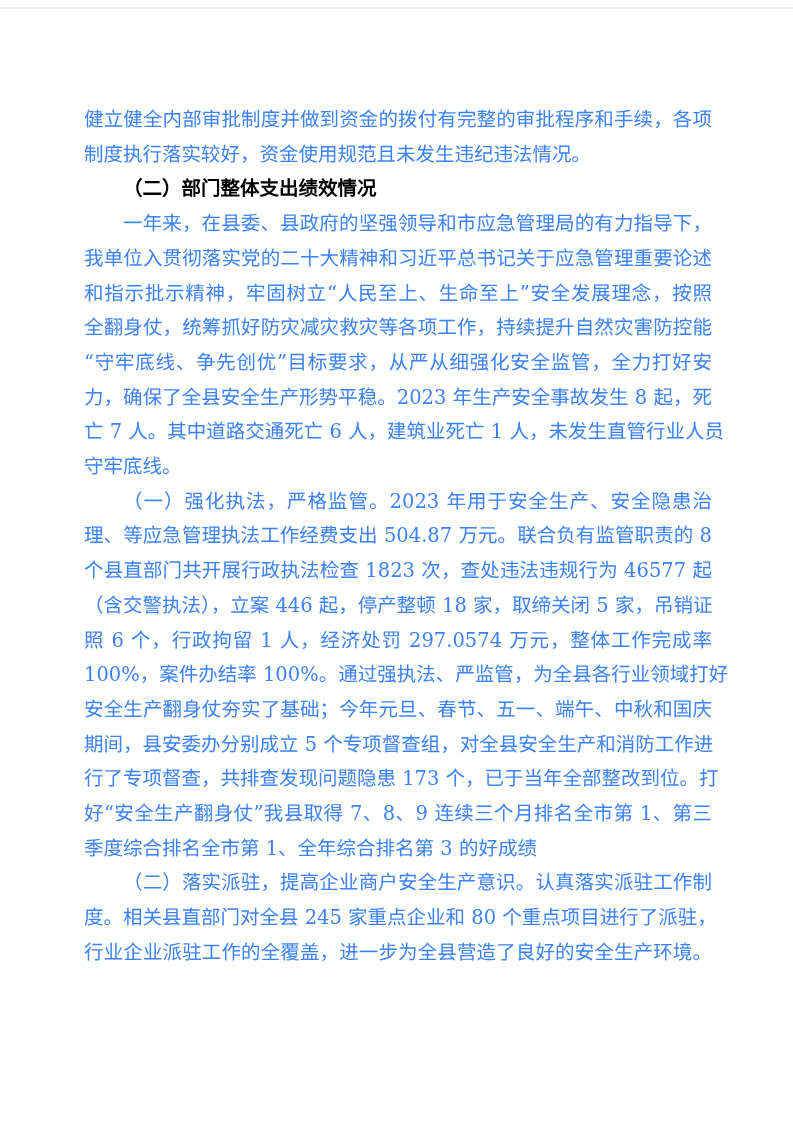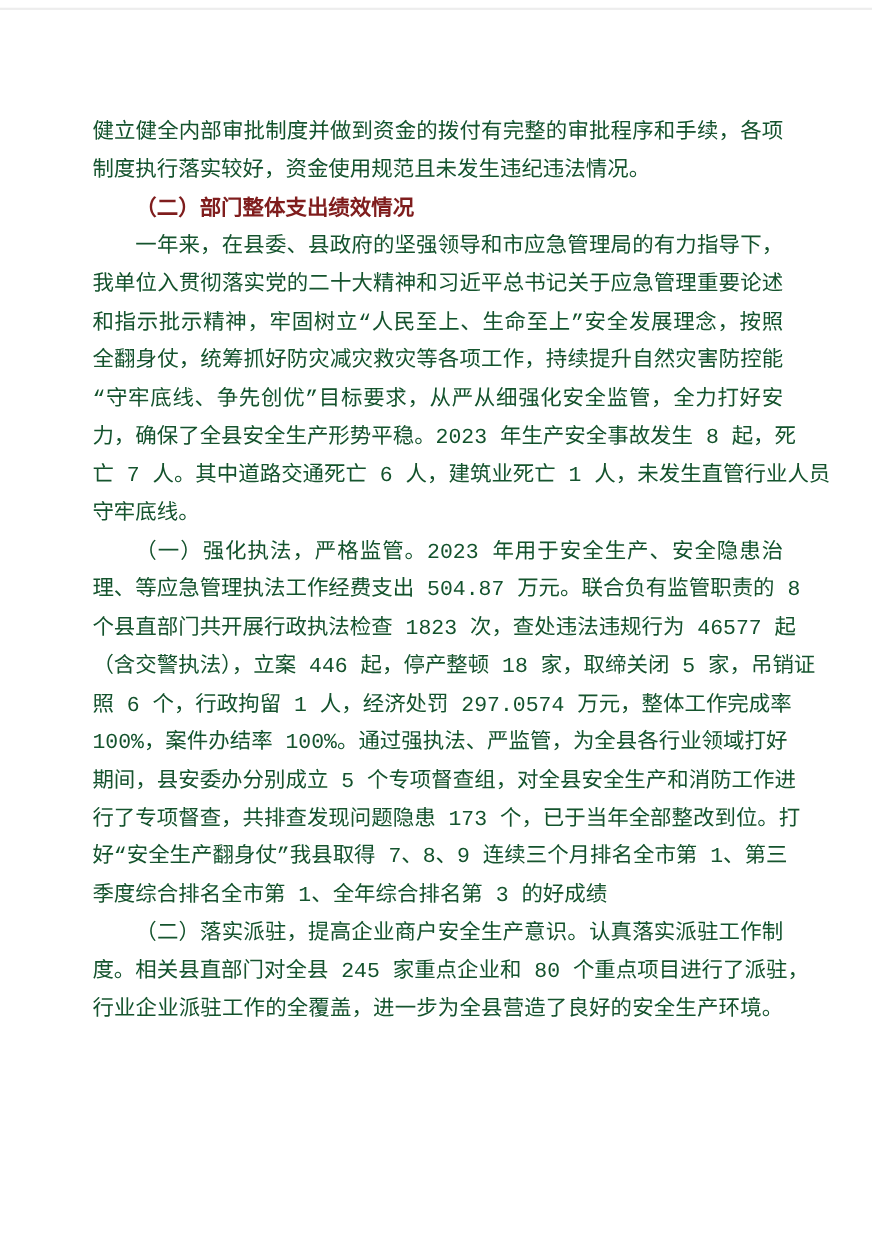--- a/index.html
+++ b/index.html
@@ -29,39 +29,38 @@
     top: 103px;
     width: 628px;
   }
   .para {
     margin: 0;
     padding: 0;
   }
   .line {
     font-size: 19.5px;
     line-height: 34.7px;
-    color: #14532d;
+    color: #3b82f6;
     white-space: nowrap;
     overflow: visible;
     text-align: justify;
     text-align-last: justify;
-    font-family: Liberation Mono, monospace;
     -moz-text-align-last: justify;
   }
   .line.lastline {
     text-align-last: left;
     -moz-text-align-last: left;
   }
   .line.firstline {
     text-indent: 2em;
   }
   .para.heading .line {
     font-family: "DejaVu Sans", "Liberation Sans", sans-serif;
     font-weight: 700;
-    color: #7f1d1d;
+    color: #000000;
   }
 </style>
 </head>
 <body>
 
 <div class="page" lang="zh-CN">
   <div class="page-top-shadow"></div>
   <div class="content">
       <div class="para body">
         <div class="line">健立健全内部审批制度并做到资金的拨付有完整的审批程序和手续，各项</div>
@@ -80,20 +79,21 @@
         <div class="line">亡 7 人。其中道路交通死亡 6 人，建筑业死亡 1 人，未发生直管行业人员</div>
         <div class="line lastline">守牢底线。</div>
       </div>
       <div class="para body">
         <div class="line firstline">（一）强化执法，严格监管。2023 年用于安全生产、安全隐患治</div>
         <div class="line">理、等应急管理执法工作经费支出 504.87 万元。联合负有监管职责的 8</div>
         <div class="line">个县直部门共开展行政执法检查 1823 次，查处违法违规行为 46577 起</div>
         <div class="line">（含交警执法），立案 446 起，停产整顿 18 家，取缔关闭 5 家，吊销证</div>
         <div class="line">照 6 个，行政拘留 1 人，经济处罚 297.0574 万元，整体工作完成率</div>
         <div class="line">100%，案件办结率 100%。通过强执法、严监管，为全县各行业领域打好</div>
+        <div class="line">安全生产翻身仗夯实了基础；今年元旦、春节、五一、端午、中秋和国庆</div>
         <div class="line">期间，县安委办分别成立 5 个专项督查组，对全县安全生产和消防工作进</div>
         <div class="line">行了专项督查，共排查发现问题隐患 173 个，已于当年全部整改到位。打</div>
         <div class="line">好“安全生产翻身仗”我县取得 7、8、9 连续三个月排名全市第 1、第三</div>
         <div class="line lastline">季度综合排名全市第 1、全年综合排名第 3 的好成绩</div>
       </div>
       <div class="para body">
         <div class="line firstline">（二）落实派驻，提高企业商户安全生产意识。认真落实派驻工作制</div>
         <div class="line">度。相关县直部门对全县 245 家重点企业和 80 个重点项目进行了派驻，</div>
         <div class="line">行业企业派驻工作的全覆盖，进一步为全县营造了良好的安全生产环境。</div>
       </div>

